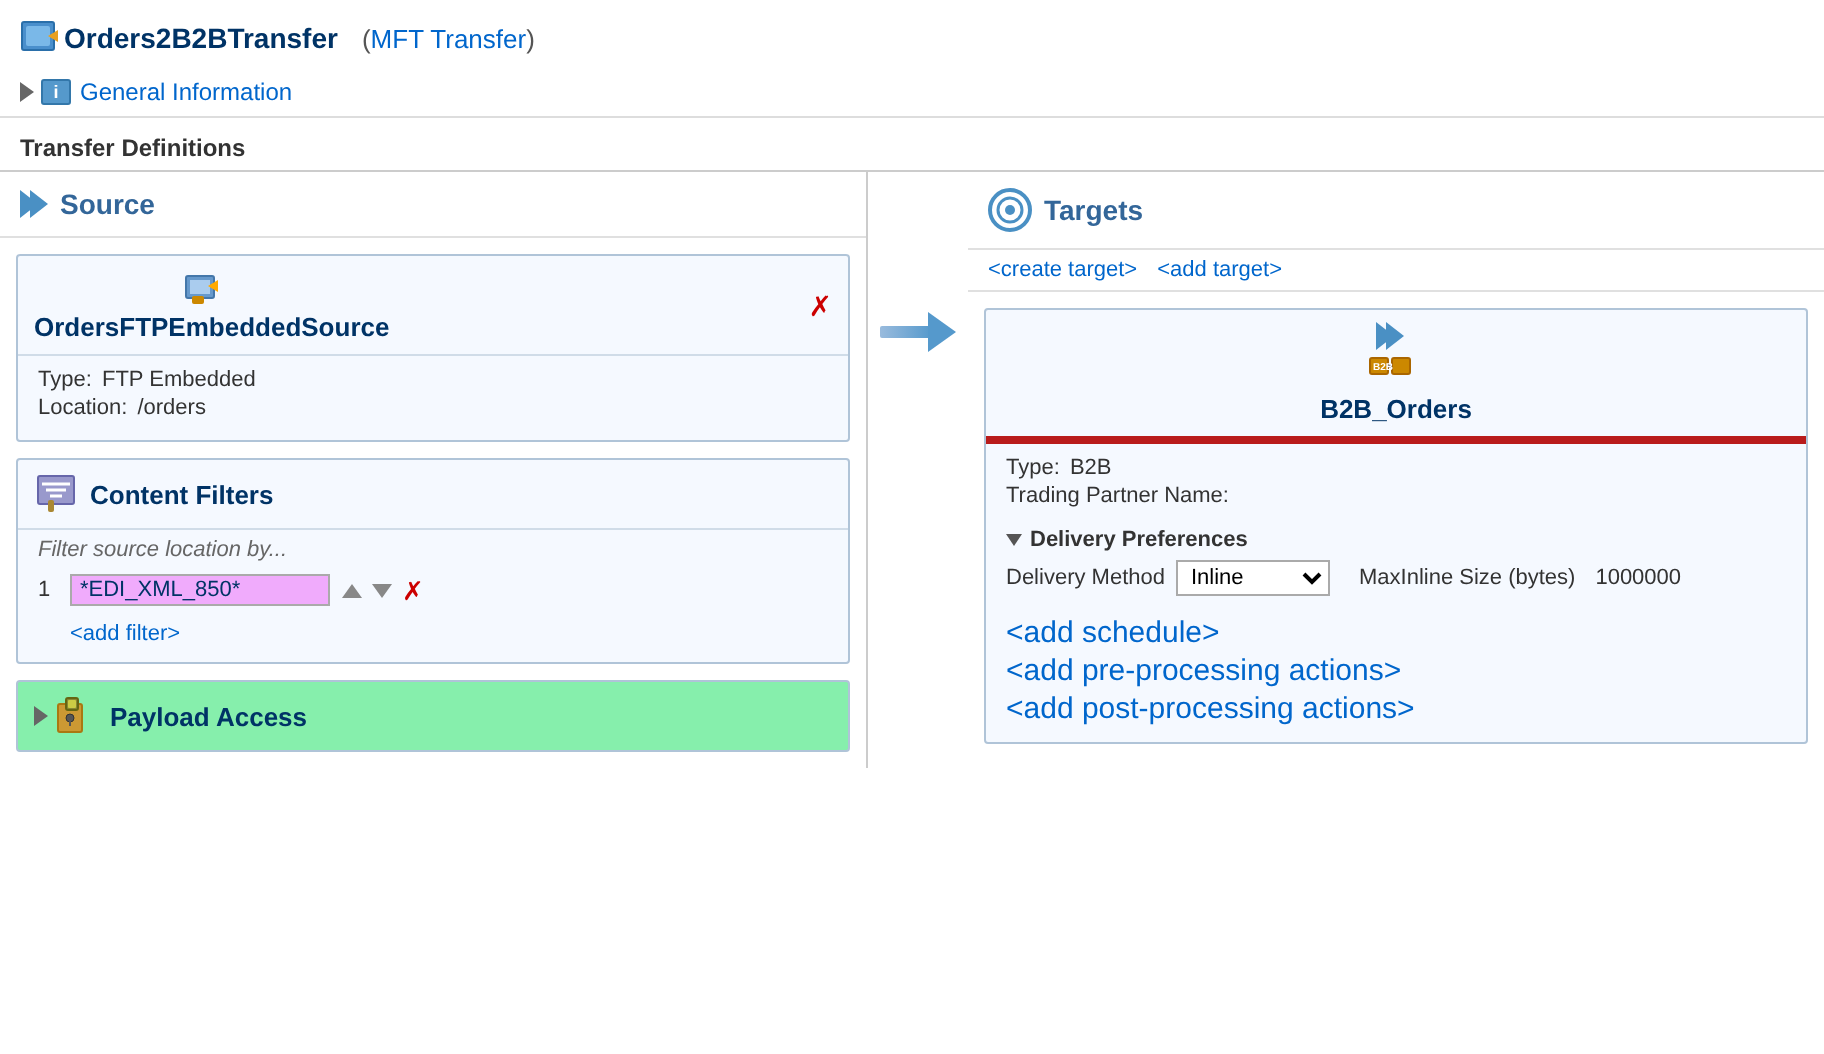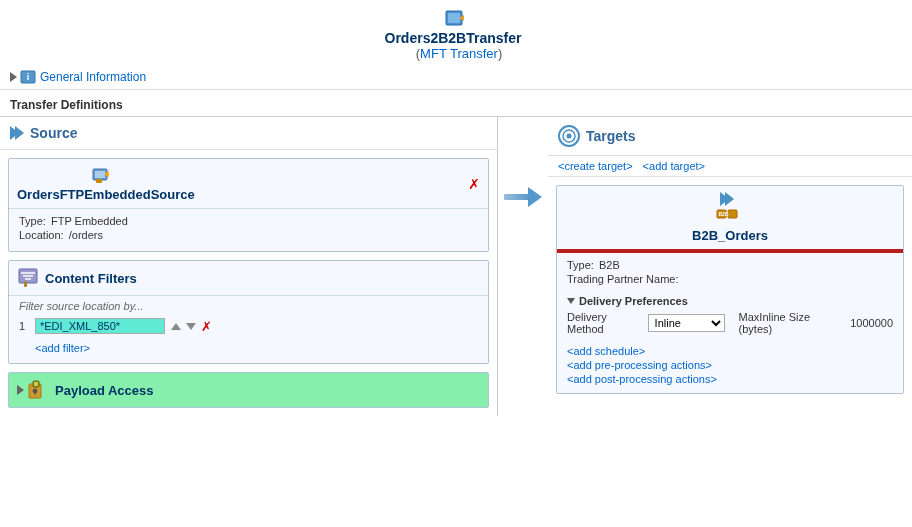--- a/index.html
+++ b/index.html
@@ -12,21 +12,20 @@
       min-height: 527px;
       overflow: hidden;
     }
 
     
     .header {
       display: flex;
       align-items: center;
       padding: 8px 10px 4px 10px;
       border-bottom: none;
-      flex-direction: column;
     }
     .header-title {
       font-weight: bold;
       font-size: 14px;
       color: #003366;
       margin-right: 6px;
     }
 
     
     .general-info-row {
@@ -45,21 +44,21 @@
     .transfer-defs-label {
       font-weight: bold;
       font-size: 12px;
       color: #333;
       padding: 8px 10px 4px 10px;
       border-bottom: 1px solid #ccc;
     }
 
     
     .left-panel {
-      width: 498px;
+      width: 434px;
       border-right: 1px solid #ccc;
       padding: 0;
     }
 
     
     .source-header {
       display: flex;
       align-items: center;
       padding: 8px 10px;
       border-bottom: 1px solid #e0e0e0;
@@ -146,21 +145,21 @@
     .filter-num {
       font-size: 11px;
       color: #333;
       width: 16px;
     }
     .filter-input {
       border: 1px solid #aaa;
       padding: 1px 4px;
       font-size: 11px;
       width: 130px;
-      background: #5eead4;
+      background: #f0abfc;
       color: #003366;
     }
     .filter-controls {
       display: flex;
       align-items: center;
       margin-left: 6px;
       gap: 2px;
     }
     .add-link {
       color: #0066cc;
@@ -280,21 +279,21 @@
       color: #333;
       margin-left: 4px;
     }
 
     .target-links {
       padding: 2px 10px 6px 10px;
     }
     .target-link {
       display: block;
       color: #0066cc;
-      font-size: 11px;
+      font-size: 15px;
       cursor: pointer;
       margin-bottom: 2px;
     }
 
     
     .icon-box {
       display: inline-flex;
       align-items: center;
       justify-content: center;
     }

